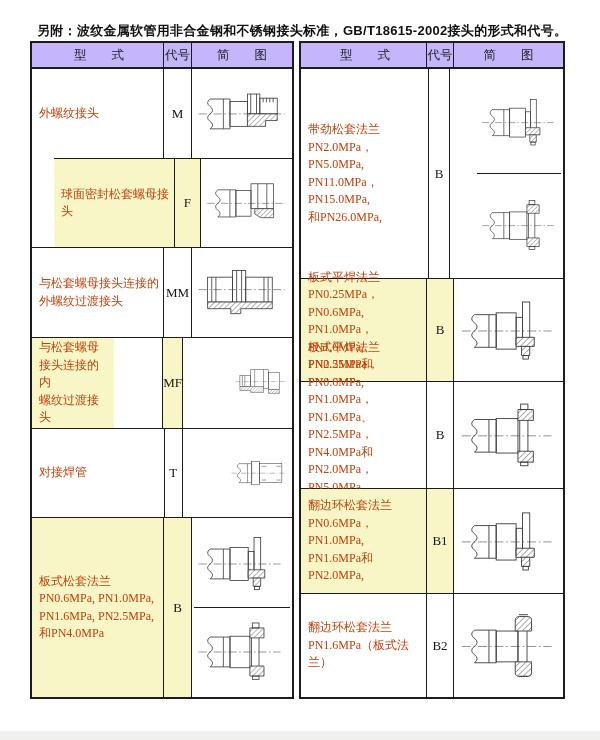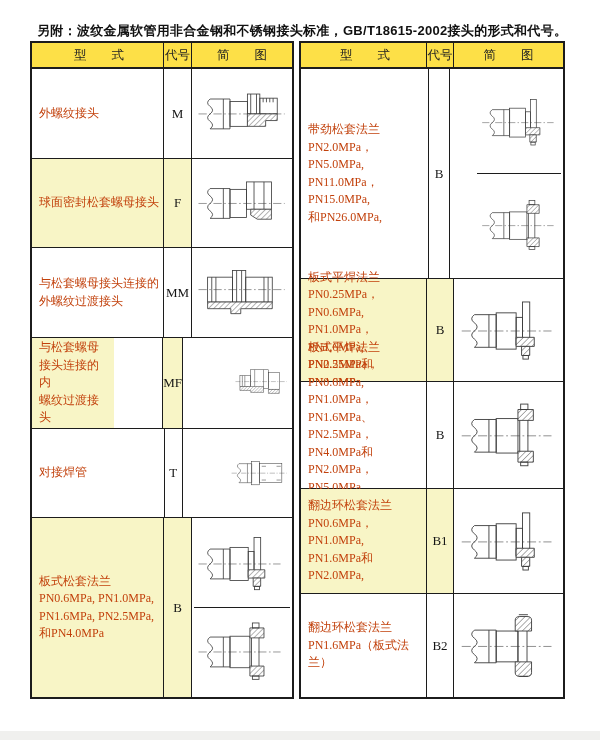--- a/index.html
+++ b/index.html
@@ -16,34 +16,34 @@
   .tbl{
     position:absolute;top:41px;border:2px solid #1c1c1c;background:#fff;
     box-sizing:border-box;
   }
   .tbl-left{left:30px;width:264px;}
   .tbl-right{left:299px;width:266px;}
   .row{display:flex;box-sizing:border-box;border-top:1px solid #1c1c1c;}
   .row:first-child{border-top:none;}
   .row.head{background:#a9d6f0;border-bottom:1px solid #1c1c1c;}
   .cell{box-sizing:border-box;display:flex;align-items:center;background:#fff;}
-  .row.head .cell{background:#fde047;justify-content:center;
+  .row.head .cell{background:#c4b5fd;justify-content:center;
     font-family:"Liberation Sans","DejaVu Sans",sans-serif;font-size:12.5px;color:#222;}
   .cell.c-type{padding:4px 4px 4px 7px;}
   .cell.c-code{border-left:1px solid #1c1c1c;border-right:1px solid #1c1c1c;justify-content:center;}
   .cell.c-diag{justify-content:center;padding:2px;}
   .tbl-left .c-type{width:131px;}
   .tbl-left .c-code{width:29px;}
   .tbl-left .c-diag{width:100px;}
   .tbl-right .c-type{width:125px;}
   .tbl-right .c-code{width:28px;}
   .tbl-right .c-diag{width:109px;}
   .row.head{height:25px;}
   
-  .lh0{height:90px;} .lh1{height:89px;} .lh2{height:90px;}
+  .lh0{height:90px;} .lh1{height:89px;margin-left:22px;} .lh2{height:90px;}
   .lh3{height:91px;gap:48px;} .lh4{height:89px;gap:44px;} .lh5{height:180px;}
   
   .rh0{height:210px;gap:25px;} .rh1{height:103px;} .rh2{height:107px;}
   .rh3{height:105px;} .rh4{height:104px;}
   .hl .cell{background:#f8f5c6;}
   .hl .cell.c-diag{background:#fff;}
   .type-text{font-size:12px;line-height:17.5px;white-space:pre-line;color:#c2410c;}
   .code-text{font-size:13px;color:#151515;}
   .dwrap{width:100%;height:100%;display:flex;align-items:center;justify-content:center;}
   .dwrap svg{width:95%;height:92%;}

